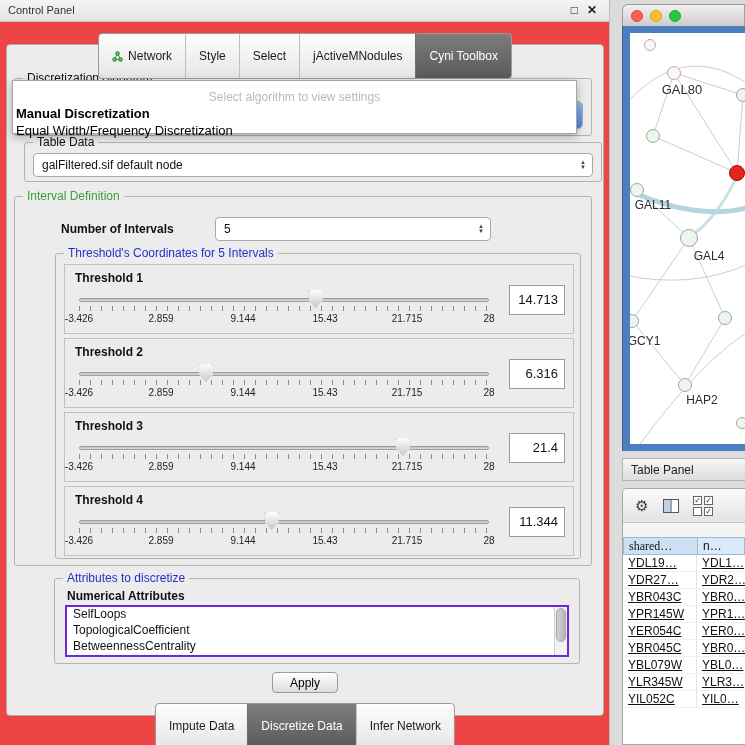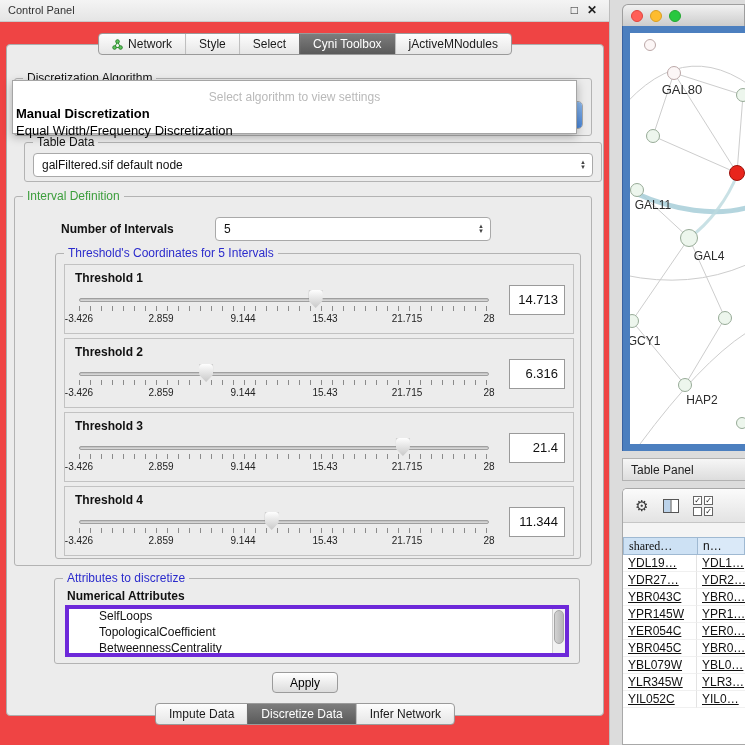--- a/index.html
+++ b/index.html
@@ -18,21 +18,21 @@
   .cp-titlebar { position:absolute; left:0; top:0; right:0; height:22px; background:linear-gradient(#f4f4f4,#e5e5e5); border-bottom:1px solid #c9c9c9; }
   .cp-title { position:absolute; left:8px; top:4px; font-size:11px; color:#333; }
   .cp-winctl { position:absolute; right:12px; top:3px; display:flex; gap:9px; font-size:12px; color:#222; }
   .wc.bold { font-weight:bold; }
 
   .cp-body { position:absolute; left:6px; top:44px; width:598px; height:672px; border:1px solid #adadad; border-radius:4px; background:#ececec; }
 
   .tabs { position:absolute; display:flex; border:1px solid #9a9a9a; border-radius:4px; overflow:hidden; background:linear-gradient(#fdfdfd,#e6e6e6); font-size:12px; z-index:3; white-space:nowrap; }
   .top-tabs { left:305px; transform:translateX(-50%); top:33px; }
   .bottom-tabs { left:305px; transform:translateX(-50%); top:703px; }
-  .tab { padding:3px 13px; border-left:1px solid #bdbdbd; display:flex; align-items:center; gap:5px; color:#1a1a1a; }
+  .tab { padding:15px 13px; border-left:1px solid #bdbdbd; display:flex; align-items:center; gap:5px; color:#1a1a1a; }
   .tab:first-child { border-left:none; }
   .tab.selected { background:linear-gradient(#7d7d7d,#5a5a5a); color:#fff; border-left-color:#6a6a6a; }
 
   
   .group { position:absolute; border:1px solid #b3b3b3; border-radius:3px; }
   .g-title { position:absolute; top:-8px; left:8px; background:#ececec; padding:0 4px; font-size:12px; color:#111; white-space:nowrap; }
   .g-title.green { color:#3c9e3c; }
   .g-title.blue { color:#2b2bcc; }
 
   .g-alg { left:14px; top:78px; width:578px; height:58px; z-index:1; }
@@ -64,21 +64,21 @@
   .thr-label { position:absolute; left:10px; top:6px; font-weight:bold; font-size:12px; }
   .thr-value { position:absolute; right:8px; top:20px; width:56px; height:30px; background:#fff; border:1px solid #9a9a9a; font-size:13px; line-height:28px; text-align:right; padding-right:6px; }
   .slider { position:absolute; left:14px; right:84px; top:24px; height:42px; }
   .track { position:absolute; left:0; right:0; top:9px; height:4px; background:linear-gradient(#bdbdbd,#dedede); border:1px solid #9f9f9f; border-radius:3px; }
   .ticks { position:absolute; left:0; right:0; top:17px; height:5px; background:repeating-linear-gradient(90deg,#8a8a8a 0 1px,transparent 1px 11px); }
   .thumb { position:absolute; left:50%; top:1px; width:14px; height:18px; transform:translateX(-50%); background:linear-gradient(#fefefe,#c8c8c8); border-radius:3px 3px 0 0; clip-path:polygon(0 0,100% 0,100% 60%,50% 100%,0 60%); filter:drop-shadow(0 0 1px #777); }
   .sl { position:absolute; top:24px; transform:translateX(-50%); font-size:10px; color:#222; white-space:nowrap; }
 
   
   .attr-subtitle { position:absolute; left:12px; top:10px; font-weight:bold; font-size:12px; }
-  .attr-list { position:absolute; left:10px; right:10px; top:26px; bottom:6px; background:#fff; border:4px solid #6d28d9; overflow:hidden;padding-left:24px; }
+  .attr-list { position:absolute; left:10px; right:10px; top:26px; bottom:6px; background:#fff; border:2px solid #6d28d9; overflow:hidden; }
   .attr-item { font-size:12px; padding-left:6px; height:16px; line-height:15px; white-space:nowrap; }
   .attr-scroll { position:absolute; right:0; top:0; bottom:0; width:13px; background:#f2f2f2; border-left:1px solid #d0d0d0; }
   .attr-scroll-thumb { position:absolute; left:1px; right:1px; top:1px; height:34px; background:linear-gradient(90deg,#d2d2d2,#b6b6b6); border:1px solid #a6a6a6; border-radius:5px; }
 
   .apply-btn { position:absolute; left:305px; transform:translateX(-50%); top:672px; width:66px; height:21px; border:1px solid #9b9b9b; border-radius:4px; background:linear-gradient(#ffffff,#dcdcdc); font-size:12px; font-family:"Liberation Sans",sans-serif; }
 
   
   .netwin { position:absolute; left:622px; top:4px; width:123px; height:447px; }
   .mac-bar { position:absolute; left:0; top:0; right:0; height:22px; background:linear-gradient(#f1f1f1,#cccccc); border:1px solid #9e9e9e; border-bottom:none; border-radius:6px 0 0 0; }
   .light { position:absolute; top:5px; width:12px; height:12px; border-radius:50%; }
@@ -135,25 +135,25 @@
         <circle cx="8.5" cy="8.5" r="1.8" fill="#5cc75c" stroke="#2f7e2f"></circle>
       </svg>
       <span>Network</span>
     </div>
     <div class="tab">
         <span>Style</span>
       </div>
     <div class="tab">
         <span>Select</span>
       </div>
+    <div class="tab">
+        <span>jActiveMNodules</span>
+      </div>
     <div class="tab selected">
         <span>Cyni Toolbox</span>
-      </div>
-    <div class="tab">
-        <span>jActiveMNodules</span>
       </div>
   </nav>
 
   <div class="group g-alg">
     <span class="g-title">Discretization Algorithm</span>
     <div class="combo alg-combo">
       <span class="combo-text"></span>
       <span class="combo-step-blue">
           <i>▲</i>
           <i>▼</i>

